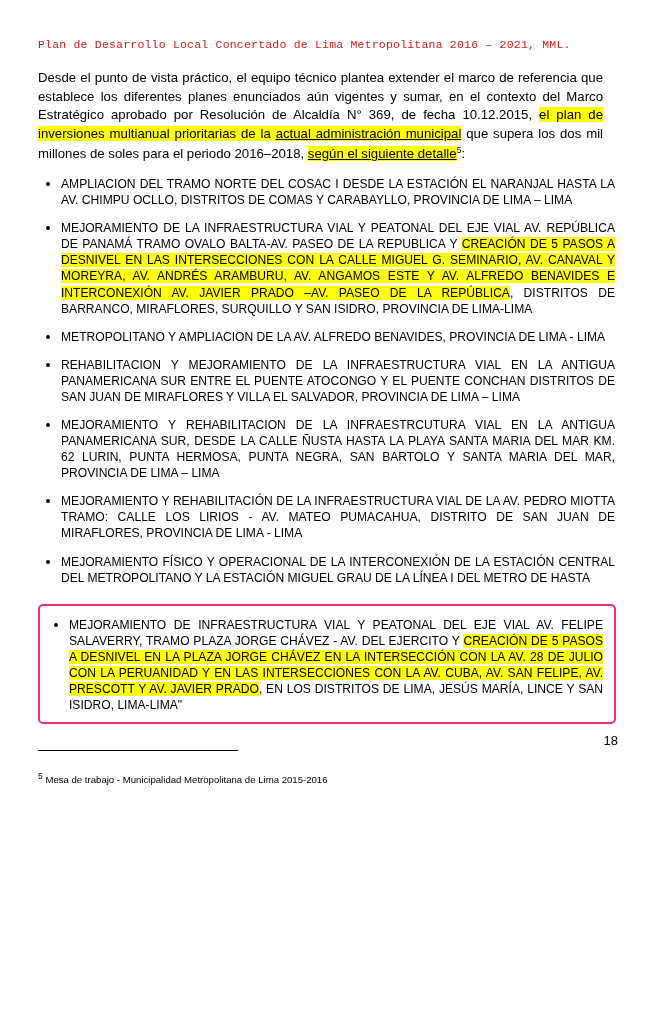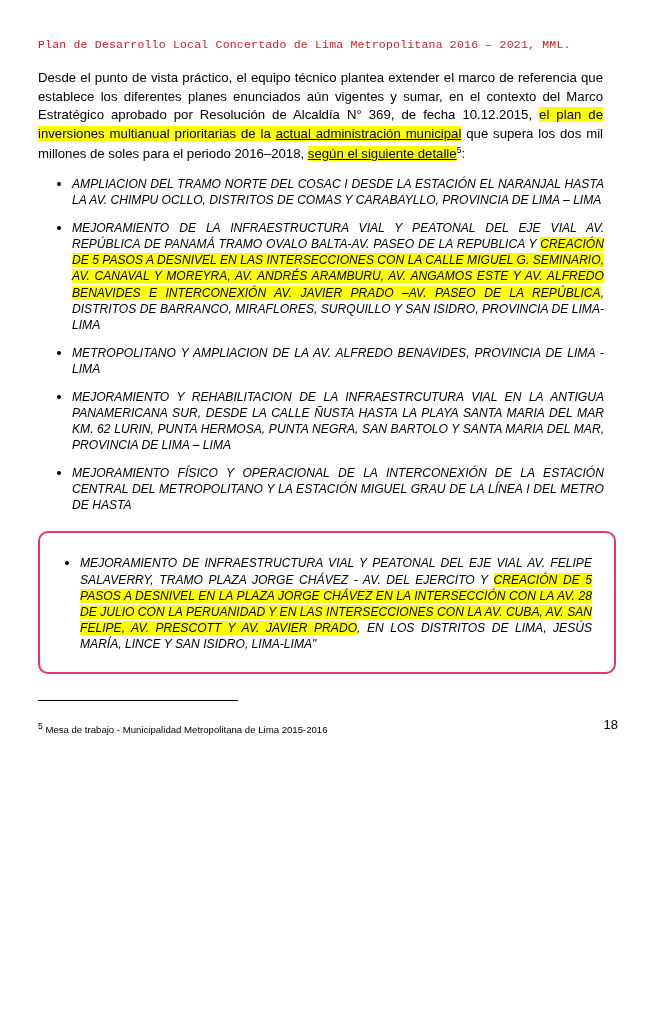--- a/index.html
+++ b/index.html
@@ -41,23 +41,22 @@
   }
   .ul {
     text-decoration: underline;
   }
   sup {
     font-size: 8.5px;
     vertical-align: super;
   }
   ul.bullets {
     list-style: none;
-    margin: 12px;
+    margin: 1px;
     padding: 0;
-    font-style: italic;
   }
   ul.bullets > li {
     position: relative;
     padding-left: 22px;
     margin-bottom: 12px;
     font-size: 12.1px;
     line-height: 1.33;
     text-align: justify;
   }
   ul.bullets > li:before {
@@ -65,59 +64,61 @@
     position: absolute;
     left: 7px;
     top: 6px;
     width: 4px;
     height: 4px;
     background: #000;
     border-radius: 50%;
   }
   .boxed {
     border: 2px solid #e8336d;
-    border-radius: 10px;
+    border-radius: 5px;
     padding: 10px 10px 8px 6px;
     margin-top: 18px;
   }
   .boxed ul.bullets > li {
     margin-bottom: 0;
   }
   .footnote-rule {
     width: 200px;
     height: 1px;
     background: #000;
     margin: 26px 0 5px 0;
   }
   .footnote {
     font-size: 9.6px;
     line-height: 1.3;
     margin-top: 20px;
   }
   .page-number {
     position: absolute;
     right: 42px;
-    bottom: 40px;
+    bottom: 24px;
     font-size: 13px;
   }
 </style>
 </head>
 <body>
 
 <div class="page">
 
   <div class="doc-header">Plan de Desarrollo Local Concertado de Lima Metropolitana 2016 – 2021, MML.</div>
 
   <p class="para"><span>Desde el punto de vista práctico, el equipo técnico plantea extender el marco de referencia que establece los diferentes planes enunciados aún vigentes y sumar,  en el contexto del Marco Estratégico aprobado por Resolución de Alcaldía N° 369, de fecha 10.12.2015, </span><span class="hl">el plan de inversiones multianual prioritarias de la </span><span class="hl ul">actual administración municipal</span><span> que supera los dos mil millones de soles para el periodo  2016–2018, </span><span class="hl ul">según el siguiente detalle</span><sup>5</sup><span>:</span></p>
 
   <ul class="bullets" id="bullet-list">
       <li><span>AMPLIACION DEL TRAMO NORTE DEL COSAC I DESDE LA ESTACIÓN EL NARANJAL HASTA LA AV. CHIMPU OCLLO, DISTRITOS DE COMAS Y CARABAYLLO, PROVINCIA DE LIMA – LIMA</span></li>
       <li><span>MEJORAMIENTO DE LA INFRAESTRUCTURA VIAL Y PEATONAL DEL EJE VIAL AV. REPÚBLICA DE PANAMÁ TRAMO OVALO BALTA-AV. PASEO DE LA REPUBLICA Y </span><span class="hl">CREACIÓN DE 5 PASOS A DESNIVEL EN LAS INTERSECCIONES CON LA CALLE MIGUEL G. SEMINARIO, AV. CANAVAL Y MOREYRA, AV. ANDRÉS ARAMBURU, AV. ANGAMOS ESTE Y AV. ALFREDO BENAVIDES E INTERCONEXIÓN AV. JAVIER PRADO –AV. PASEO DE LA REPÚBLICA</span><span>, DISTRITOS DE BARRANCO, MIRAFLORES, SURQUILLO Y SAN ISIDRO, PROVINCIA DE LIMA-LIMA</span></li>
       <li><span>METROPOLITANO Y AMPLIACION DE LA AV. ALFREDO BENAVIDES, PROVINCIA DE LIMA - LIMA</span></li>
+      <li><span>REHABILITACION Y MEJORAMIENTO DE LA INFRAESTRUCTURA VIAL EN LA ANTIGUA PANAMERICANA SUR ENTRE EL PUENTE ATOCONGO Y EL PUENTE CONCHAN DISTRITOS DE SAN JUAN DE MIRAFLORES Y VILLA EL SALVADOR, PROVINCIA DE LIMA – LIMA</span></li>
       <li><span>MEJORAMIENTO Y REHABILITACION DE LA INFRAESTRCUTURA VIAL EN LA ANTIGUA PANAMERICANA SUR, DESDE LA CALLE ÑUSTA HASTA LA PLAYA SANTA MARIA DEL MAR KM. 62 LURIN, PUNTA HERMOSA, PUNTA NEGRA, SAN BARTOLO Y SANTA MARIA DEL MAR, PROVINCIA DE LIMA – LIMA</span></li>
+      <li><span>MEJORAMIENTO Y REHABILITACIÓN DE LA INFRAESTRUCTURA VIAL DE LA AV. PEDRO MIOTTA TRAMO: CALLE LOS LIRIOS - AV. MATEO PUMACAHUA, DISTRITO DE SAN JUAN DE MIRAFLORES, PROVINCIA DE LIMA - LIMA</span></li>
       <li><span>MEJORAMIENTO FÍSICO Y OPERACIONAL DE LA INTERCONEXIÓN DE LA ESTACIÓN CENTRAL DEL METROPOLITANO Y LA ESTACIÓN MIGUEL GRAU DE LA LÍNEA I DEL METRO DE HASTA</span></li>
     </ul>
 
   <div class="boxed">
     <ul class="bullets" id="boxed-list">
         <li><span>MEJORAMIENTO DE INFRAESTRUCTURA VIAL Y PEATONAL DEL EJE VIAL AV. FELIPE SALAVERRY, TRAMO PLAZA JORGE CHÁVEZ - AV. DEL EJERCITO Y </span><span class="hl">CREACIÓN DE 5 PASOS A DESNIVEL EN LA PLAZA JORGE CHÁVEZ EN LA INTERSECCIÓN CON LA AV. 28 DE JULIO CON LA PERUANIDAD Y EN LAS INTERSECCIONES CON LA AV. CUBA, AV. SAN FELIPE, AV. PRESCOTT Y AV. JAVIER PRADO</span><span>, EN LOS DISTRITOS DE LIMA, JESÚS MARÍA, LINCE Y SAN ISIDRO, LIMA-LIMA"</span></li>
       </ul>
   </div>
 
   <div class="footnote-rule"></div>

